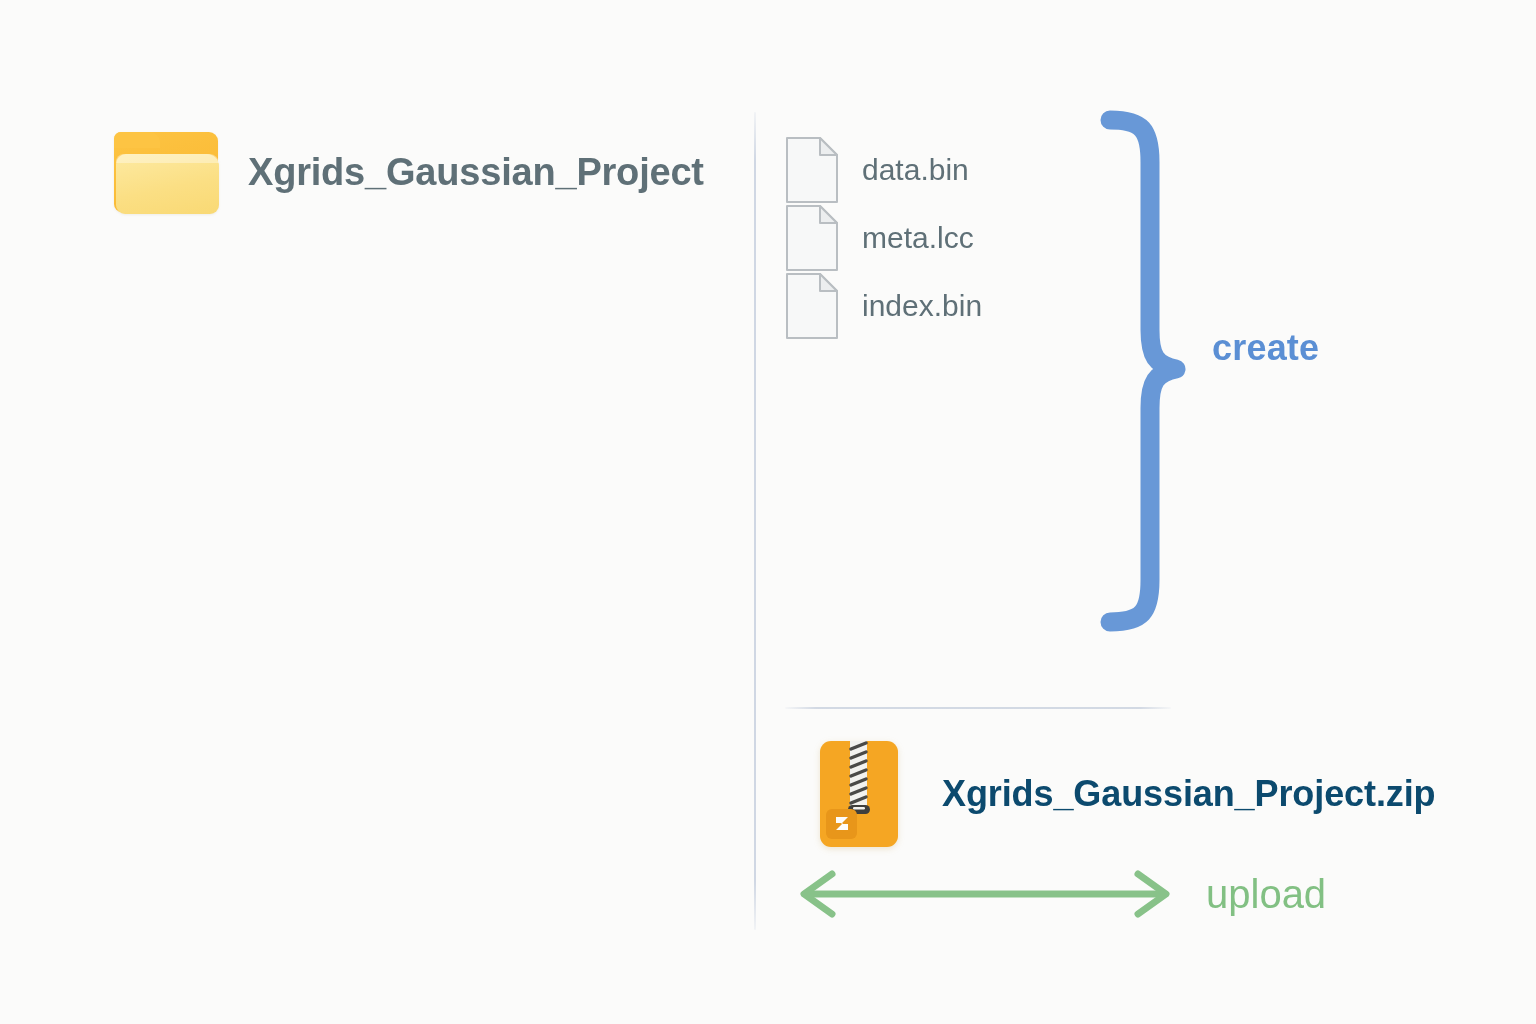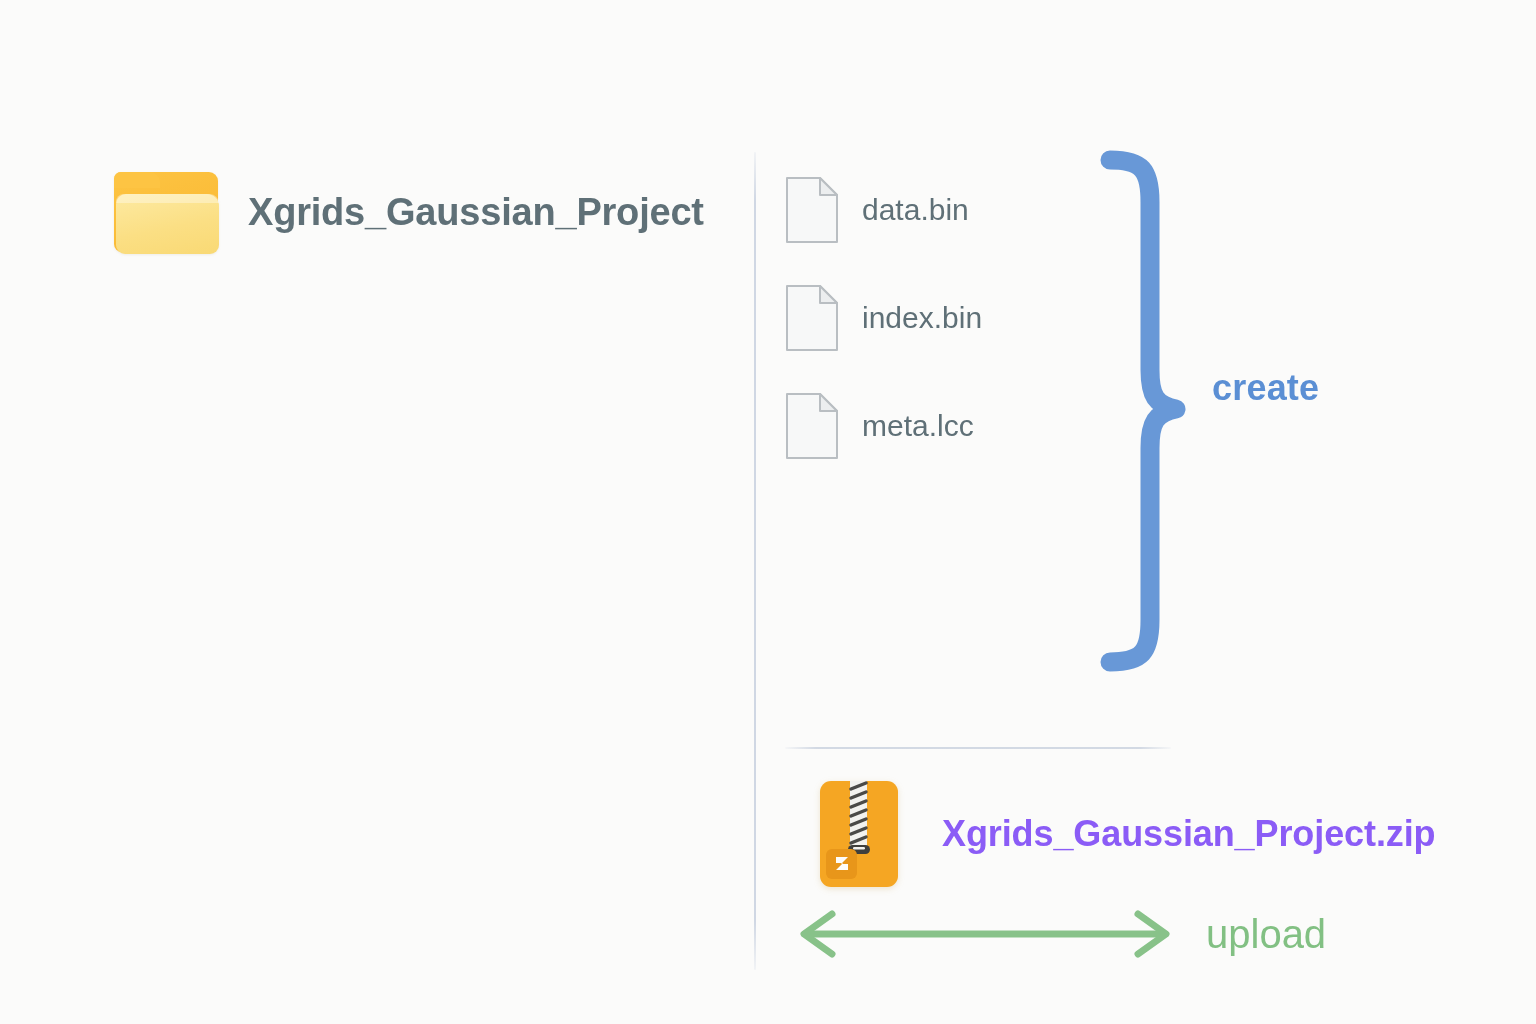--- a/index.html
+++ b/index.html
@@ -15,21 +15,20 @@
     overflow: hidden;
     position: relative;
     -webkit-font-smoothing: antialiased;
   }
 
   #canvas {
     position: absolute;
     inset: 0;
     width: 1536px;
     height: 800px;
-    margin-top: 40px;
   }
 
   
   .abs { position: absolute; }
 
   
   .v-divider {
     left: 754px;
     top: 112px;
     width: 2px;
@@ -106,21 +105,20 @@
     letter-spacing: -0.2px;
     white-space: nowrap;
   }
 
   
   .file-list {
     left: 786px;
     top: 136px;
     display: flex;
     flex-direction: column;
-    gap: 40px;
   }
   .file-row {
     display: flex;
     align-items: center;
     gap: 24px;
     height: 68px;
   }
   .doc-icon {
     width: 52px;
     height: 66px;
@@ -167,21 +165,21 @@
     width: 78px;
     height: 106px;
     flex: none;
     filter: drop-shadow(0 2px 3px rgba(180,130,20,0.18));
   }
   .zip-icon svg { display: block; }
 
   .zip-name {
     font-size: 36px;
     font-weight: bold;
-    color: #8b5cf6;
+    color: #0c4a6e;
     letter-spacing: -0.1px;
     white-space: nowrap;
   }
 
   
   .upload-row {
     left: 790px;
     top: 866px;
     display: flex;
     align-items: center;
@@ -226,31 +224,31 @@
       <div class="file-name">data.bin</div>
     </div>
 
     <div class="file-row">
       <div class="doc-icon">
         <svg width="52" height="66" viewBox="0 0 52 66" aria-hidden="true">
           <path d="M1 1 H34 L51 18 V65 H1 Z" fill="#f7f8f8" stroke="#b9bec2" stroke-width="2" stroke-linejoin="round"></path>
           <path d="M34 1 L51 18 H34 Z" fill="#eceeef" stroke="#b9bec2" stroke-width="2" stroke-linejoin="round"></path>
         </svg>
       </div>
-      <div class="file-name">index.bin</div>
+      <div class="file-name">meta.lcc</div>
     </div>
 
     <div class="file-row">
       <div class="doc-icon">
         <svg width="52" height="66" viewBox="0 0 52 66" aria-hidden="true">
           <path d="M1 1 H34 L51 18 V65 H1 Z" fill="#f7f8f8" stroke="#b9bec2" stroke-width="2" stroke-linejoin="round"></path>
           <path d="M34 1 L51 18 H34 Z" fill="#eceeef" stroke="#b9bec2" stroke-width="2" stroke-linejoin="round"></path>
         </svg>
       </div>
-      <div class="file-name">meta.lcc</div>
+      <div class="file-name">index.bin</div>
     </div>
 
   </div>
 
   <div class="abs brace-wrap">
     <svg width="110" height="534" viewBox="0 0 110 534" aria-hidden="true">
       <path d="M20 16
                C 52 16, 60 26, 60 58
                L 60 226
                C 60 252, 66 261, 86 265

